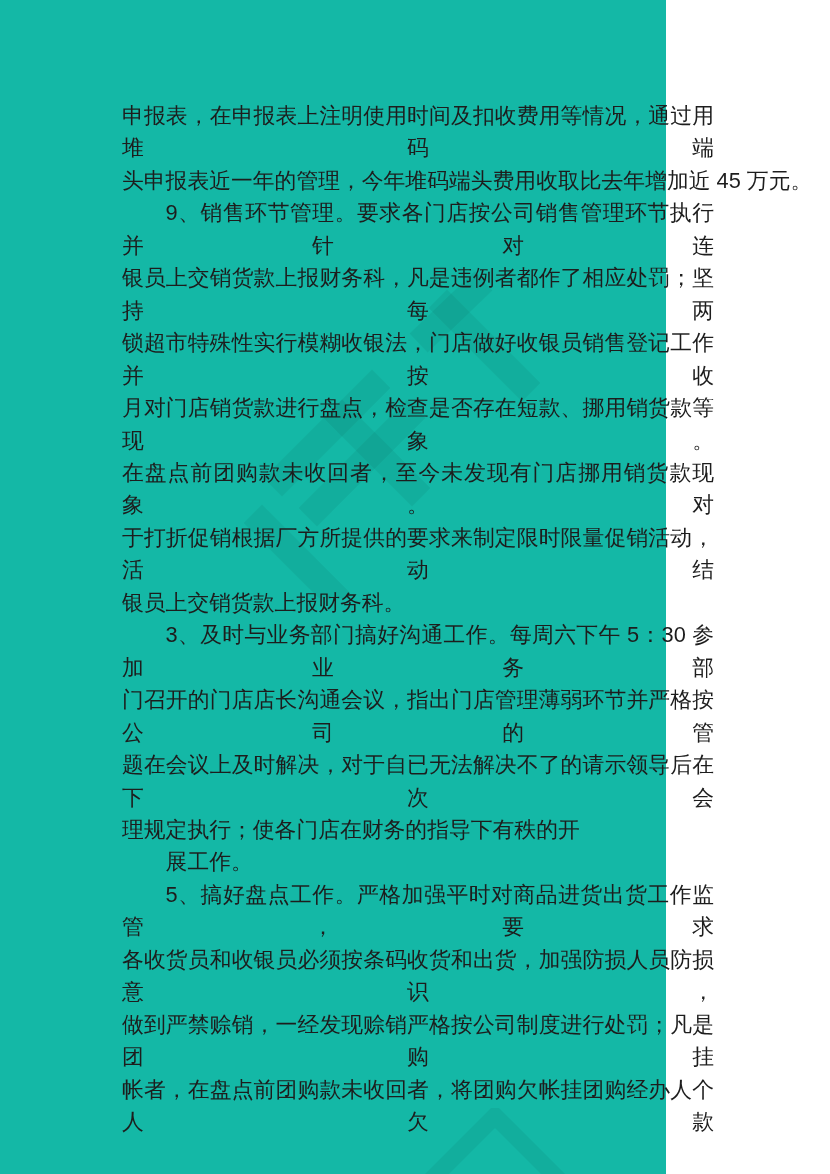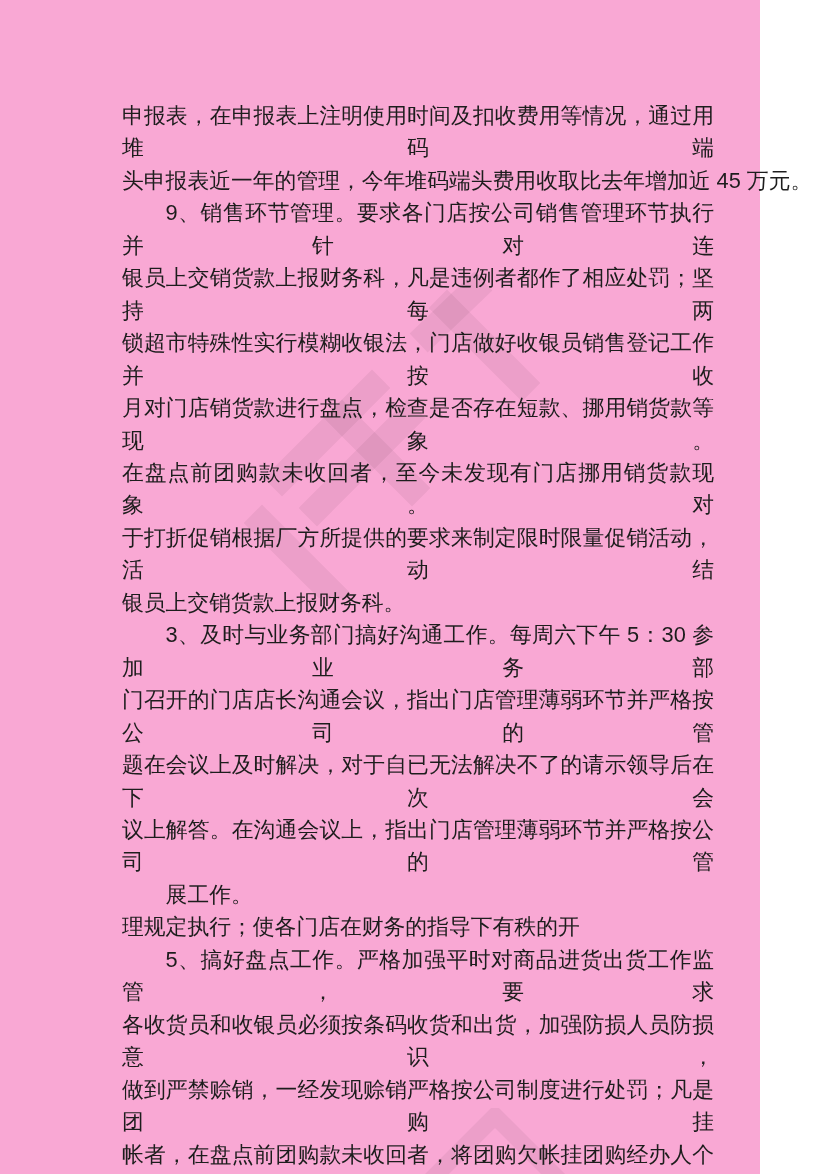--- a/index.html
+++ b/index.html
@@ -6,23 +6,23 @@
     margin: 0;
     padding: 0;
     width: 830px;
     height: 1174px;
     background: #ffffff;
     overflow: hidden;
     font-family: "Liberation Sans", sans-serif;
   }
   .page {
     position: relative;
-    width: 760px;
+    width: 666px;
     height: 1174px;
-    background: #f9a8d4;
+    background: #14b8a6;
   }
   .doc {
     position: absolute;
     left: 122px;
     top: 100px;
     width: 592px;
     color: #1d1d1d;
     font-size: 21.8px;
     line-height: 32.45px;
     z-index: 2;
@@ -92,22 +92,21 @@
       <div class="line indent just">9、销售环节管理。要求各门店按公司销售管理环节执行并针对连</div>
       <div class="line just">银员上交销货款上报财务科，凡是违例者都作了相应处罚；坚持每两</div>
       <div class="line just">锁超市特殊性实行模糊收银法，门店做好收银员销售登记工作并按收</div>
       <div class="line just">月对门店销货款进行盘点，检查是否存在短款、挪用销货款等现象。</div>
       <div class="line just">在盘点前团购款未收回者，至今未发现有门店挪用销货款现象。对</div>
       <div class="line just">于打折促销根据厂方所提供的要求来制定限时限量促销活动，活动结</div>
       <div class="line">银员上交销货款上报财务科。</div>
       <div class="line indent just">3、及时与业务部门搞好沟通工作。每周六下午 5：30 参加业务部</div>
       <div class="line just">门召开的门店店长沟通会议，指出门店管理薄弱环节并严格按公司的管</div>
       <div class="line just">题在会议上及时解决，对于自已无法解决不了的请示领导后在下次会</div>
-      <div class="line just">议上解答。在沟通会议上，指出门店管理薄弱环节并严格按公司的管</div>
+      <div class="line">理规定执行；使各门店在财务的指导下有秩的开</div>
       <div class="line indent">展工作。</div>
-      <div class="line">理规定执行；使各门店在财务的指导下有秩的开</div>
       <div class="line indent just">5、搞好盘点工作。严格加强平时对商品进货出货工作监管，要求</div>
       <div class="line just">各收货员和收银员必须按条码收货和出货，加强防损人员防损意识，</div>
       <div class="line just">做到严禁赊销，一经发现赊销严格按公司制度进行处罚；凡是团购挂</div>
       <div class="line just">帐者，在盘点前团购款未收回者，将团购欠帐挂团购经办人个人欠款</div>
     </div>
 
 </div>
 
 </body></html>

